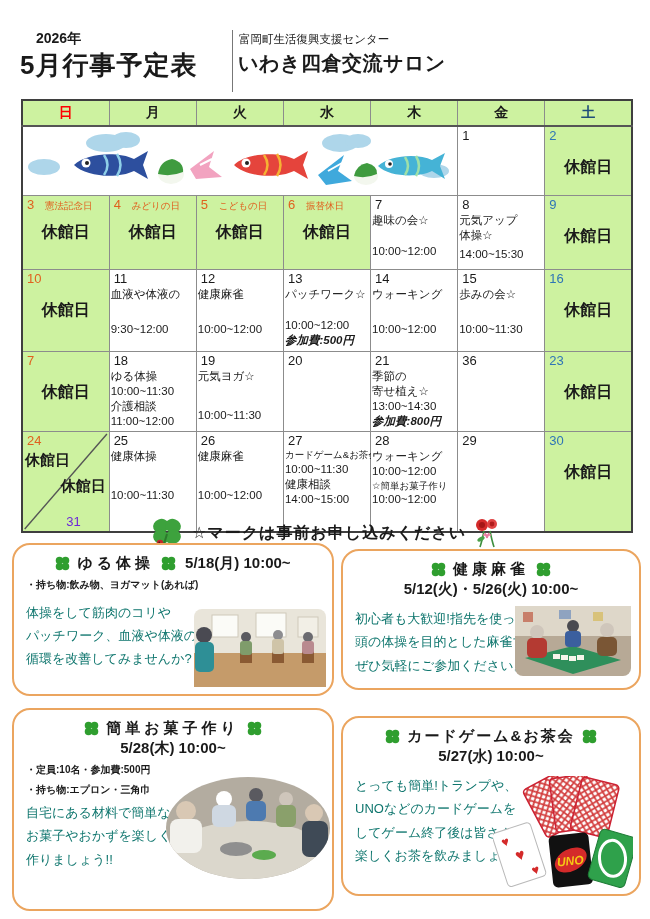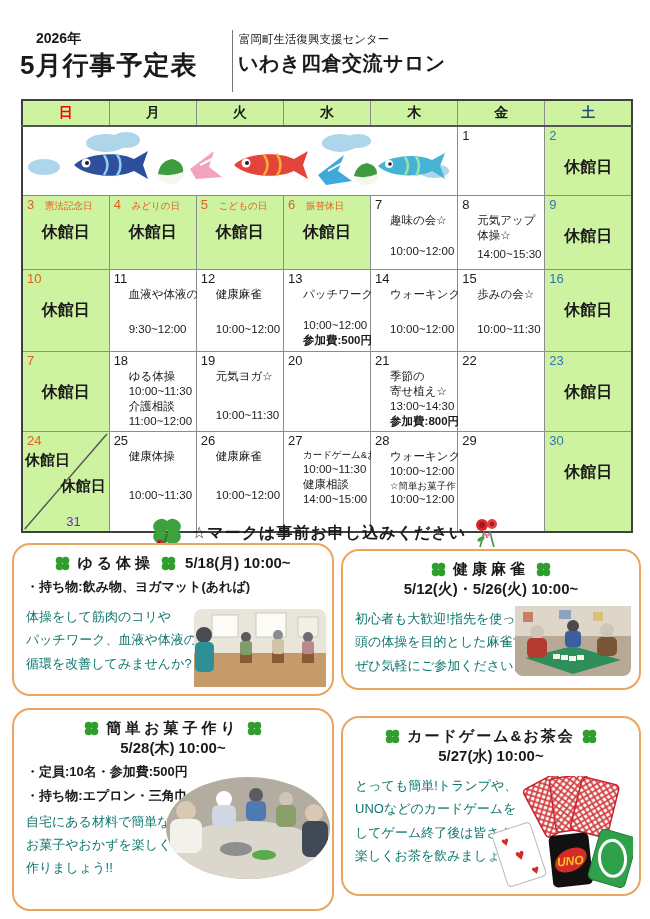--- a/index.html
+++ b/index.html
@@ -28,24 +28,24 @@
   .r2 td{height:73px;}
   .r3 td{height:79px;}
   .r4 td{height:79px;}
   .r5 td{height:99px;}
   .num{position:absolute;top:1px;left:4px;font-size:13px;}
   .num.sun{color:#e0611e;}
   .num.sat{color:#2e75b6;}
   .hol{position:absolute;top:4px;left:22px;font-size:9.5px;color:#e0611e;white-space:nowrap;}
   .kyukan{margin-top:30px;text-align:center;font-size:16px;font-weight:700;}
   td.hashol .kyukan{margin-top:26px;}
-  .lines{padding:17px 2px 2px 19px;}
+  .lines{padding:17px 2px 2px 1px;}
   .ln{font-size:11.5px;line-height:1.32;white-space:nowrap;}
   .ln.sm{font-size:9.5px;}
-  .ln.bold{font-weight:700;}
+  .ln.bold{font-weight:700;font-style:italic;}
   .g4{margin-top:4px;}.g16{margin-top:16px;}.g20{margin-top:20px;}.g24{margin-top:24px;}
   td.illus{vertical-align:middle;text-align:center;}
   
   td.split .diag{position:absolute;left:0;top:0;width:100%;height:100%;}
   .n24{position:absolute;top:1px;left:4px;font-size:13px;color:#e0611e;}
   .k24{position:absolute;top:19px;left:2px;font-size:15px;font-weight:700;}
   .k31{position:absolute;top:45px;right:3px;font-size:15px;font-weight:700;}
   .n31{position:absolute;bottom:2px;right:28px;font-size:13px;color:#6d28d9;}
 
   
@@ -56,21 +56,21 @@
   .box{position:absolute;background:#fff;border:2.5px solid #eba55f;border-radius:18px;box-sizing:border-box;padding:7px 12px;}
   .box1{left:12px;top:543px;width:322px;height:153px;}
   .box2{left:341px;top:549px;width:300px;height:141px;}
   .box3{left:12px;top:708px;width:322px;height:203px;}
   .box4{left:341px;top:716px;width:300px;height:180px;}
   .box-title{display:flex;align-items:center;justify-content:center;gap:7px;font-size:15px;font-weight:700;margin-top:2px;}
   .box-title .t{letter-spacing:4px;white-space:nowrap;}
   .box-title .t.tight{letter-spacing:2px;}
   .box-title .d{letter-spacing:0;margin-left:2px;white-space:nowrap;}
   .box-date{text-align:center;font-size:15px;font-weight:700;margin-top:1px;}
-  .bullet{font-size:13px;font-weight:700;margin-top:5px;line-height:1.45;}
+  .bullet{font-size:10px;font-weight:700;margin-top:5px;line-height:1.45;}
   .bodytxt{margin-top:8px;}
   .body-line{font-size:13px;color:#0f766e;line-height:1.8;white-space:nowrap;}
   .photo{position:absolute;}
   .ph1{right:6px;bottom:7px;}
   .ph2{right:8px;bottom:12px;}
   .ph3{right:2px;bottom:30px;}
   .ph4{right:6px;bottom:6px;}
 </style>
 </head>
 <body>
@@ -274,21 +274,21 @@
       <td>
         <span class="num">21</span>
         <div class="lines">
           <div class="ln">季節の</div>
           <div class="ln">寄せ植え☆</div>
           <div class="ln">13:00~14:30</div>
           <div class="ln bold">参加費:800円</div>
         </div>
       </td>
       <td>
-        <span class="num">22</span>
+        <span class="num">36</span>
       </td>
       <td class="green">
         <span class="num sat">23</span>
         <div class="kyukan">休館日</div>
       </td>
     </tr>
 
     <tr class="r5">
       <td class="green split">
         <svg class="diag" viewBox="0 0 100 100" preserveAspectRatio="none">

